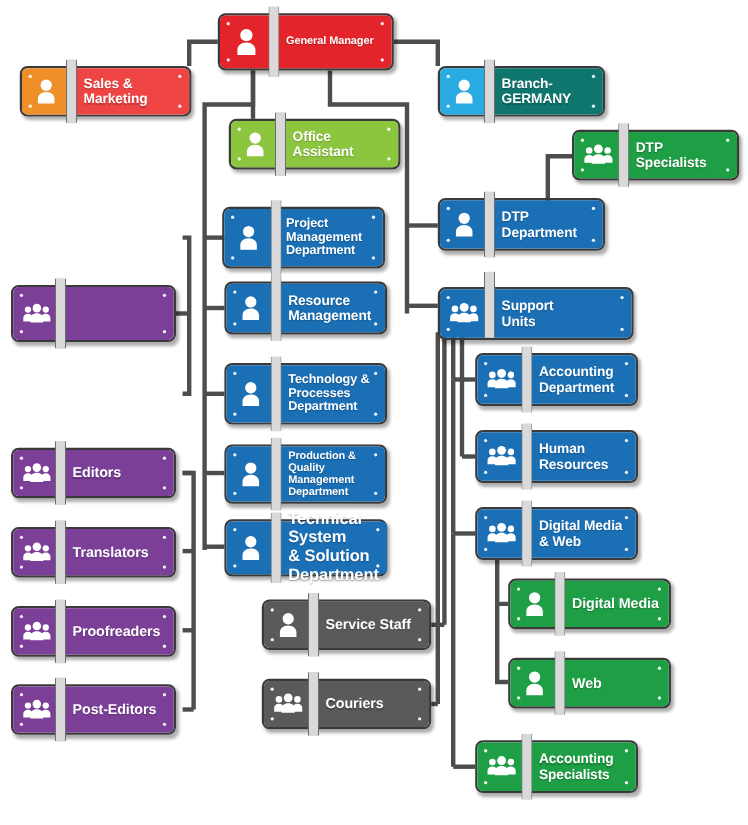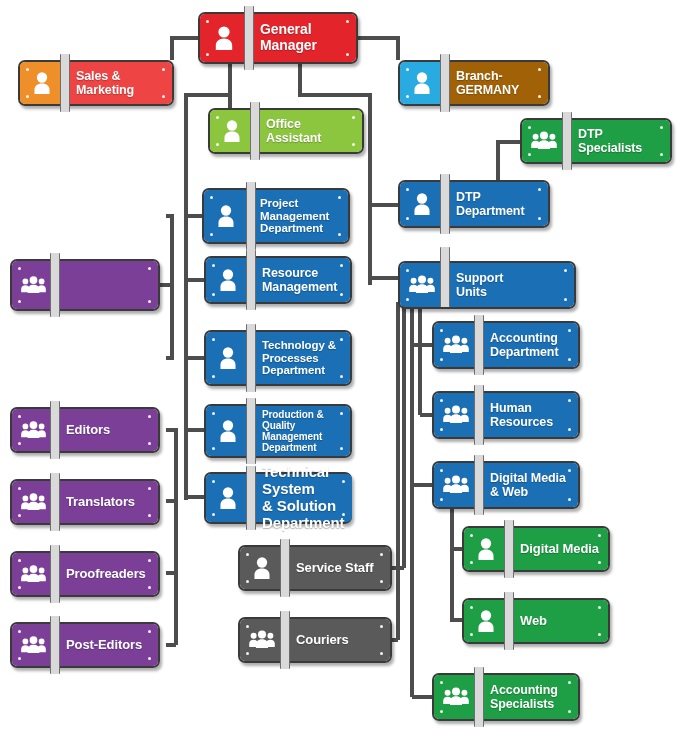--- a/index.html
+++ b/index.html
@@ -147,21 +147,21 @@
       <span>
         <svg class="personicon" width="24" height="26" viewBox="0 0 24 26">
             <circle cx="12" cy="7" r="5.6" fill="#fff"></circle>
             <path d="M12 13.6c-5 0-8.2 3-8.2 6.8V25h16.4v-4.6c0-3.8-3.2-6.8-8.2-6.8z" fill="#fff"></path>
           </svg>
       </span>
       <span class="screw tl"></span>
       <span class="screw bl"></span>
     </div>
     <div class="labelpane" style="background:#e3242b;">
-      <span class="labeltext" style="font-size:14px;">General Manager</span>
+      <span class="labeltext" style="font-size:10px;">General Manager</span>
       <span class="screw tr"></span>
       <span class="screw br"></span>
     </div>
   </div>
   <div class="post" style="left:244px; top:6px; height:64px;"></div>
 
   <div class="node" style="left:18px; top:60px; width:156px; height:46px;">
     <div class="iconpane" style="width:44px; background:#ef8f2a;">
       <span>
         <svg class="personicon" width="22" height="24" viewBox="0 0 24 26">
@@ -205,21 +205,21 @@
     <div class="iconpane" style="width:44px; background:#29abe2;">
       <span>
         <svg class="personicon" width="22" height="24" viewBox="0 0 24 26">
             <circle cx="12" cy="7" r="5.6" fill="#fff"></circle>
             <path d="M12 13.6c-5 0-8.2 3-8.2 6.8V25h16.4v-4.6c0-3.8-3.2-6.8-8.2-6.8z" fill="#fff"></path>
           </svg>
       </span>
       <span class="screw tl"></span>
       <span class="screw bl"></span>
     </div>
-    <div class="labelpane" style="background:#a16207;">
+    <div class="labelpane" style="background:#0f766e;">
       <span class="labeltext" style="font-size:12.5px;">Branch-
 GERMANY</span>
       <span class="screw tr"></span>
       <span class="screw br"></span>
     </div>
   </div>
   <div class="post" style="left:440px; top:54px; height:58px;"></div>
 
   <div class="node" style="left:520px; top:118px; width:152px; height:46px;">
     <div class="iconpane" style="width:44px; background:#1e9e45;">

